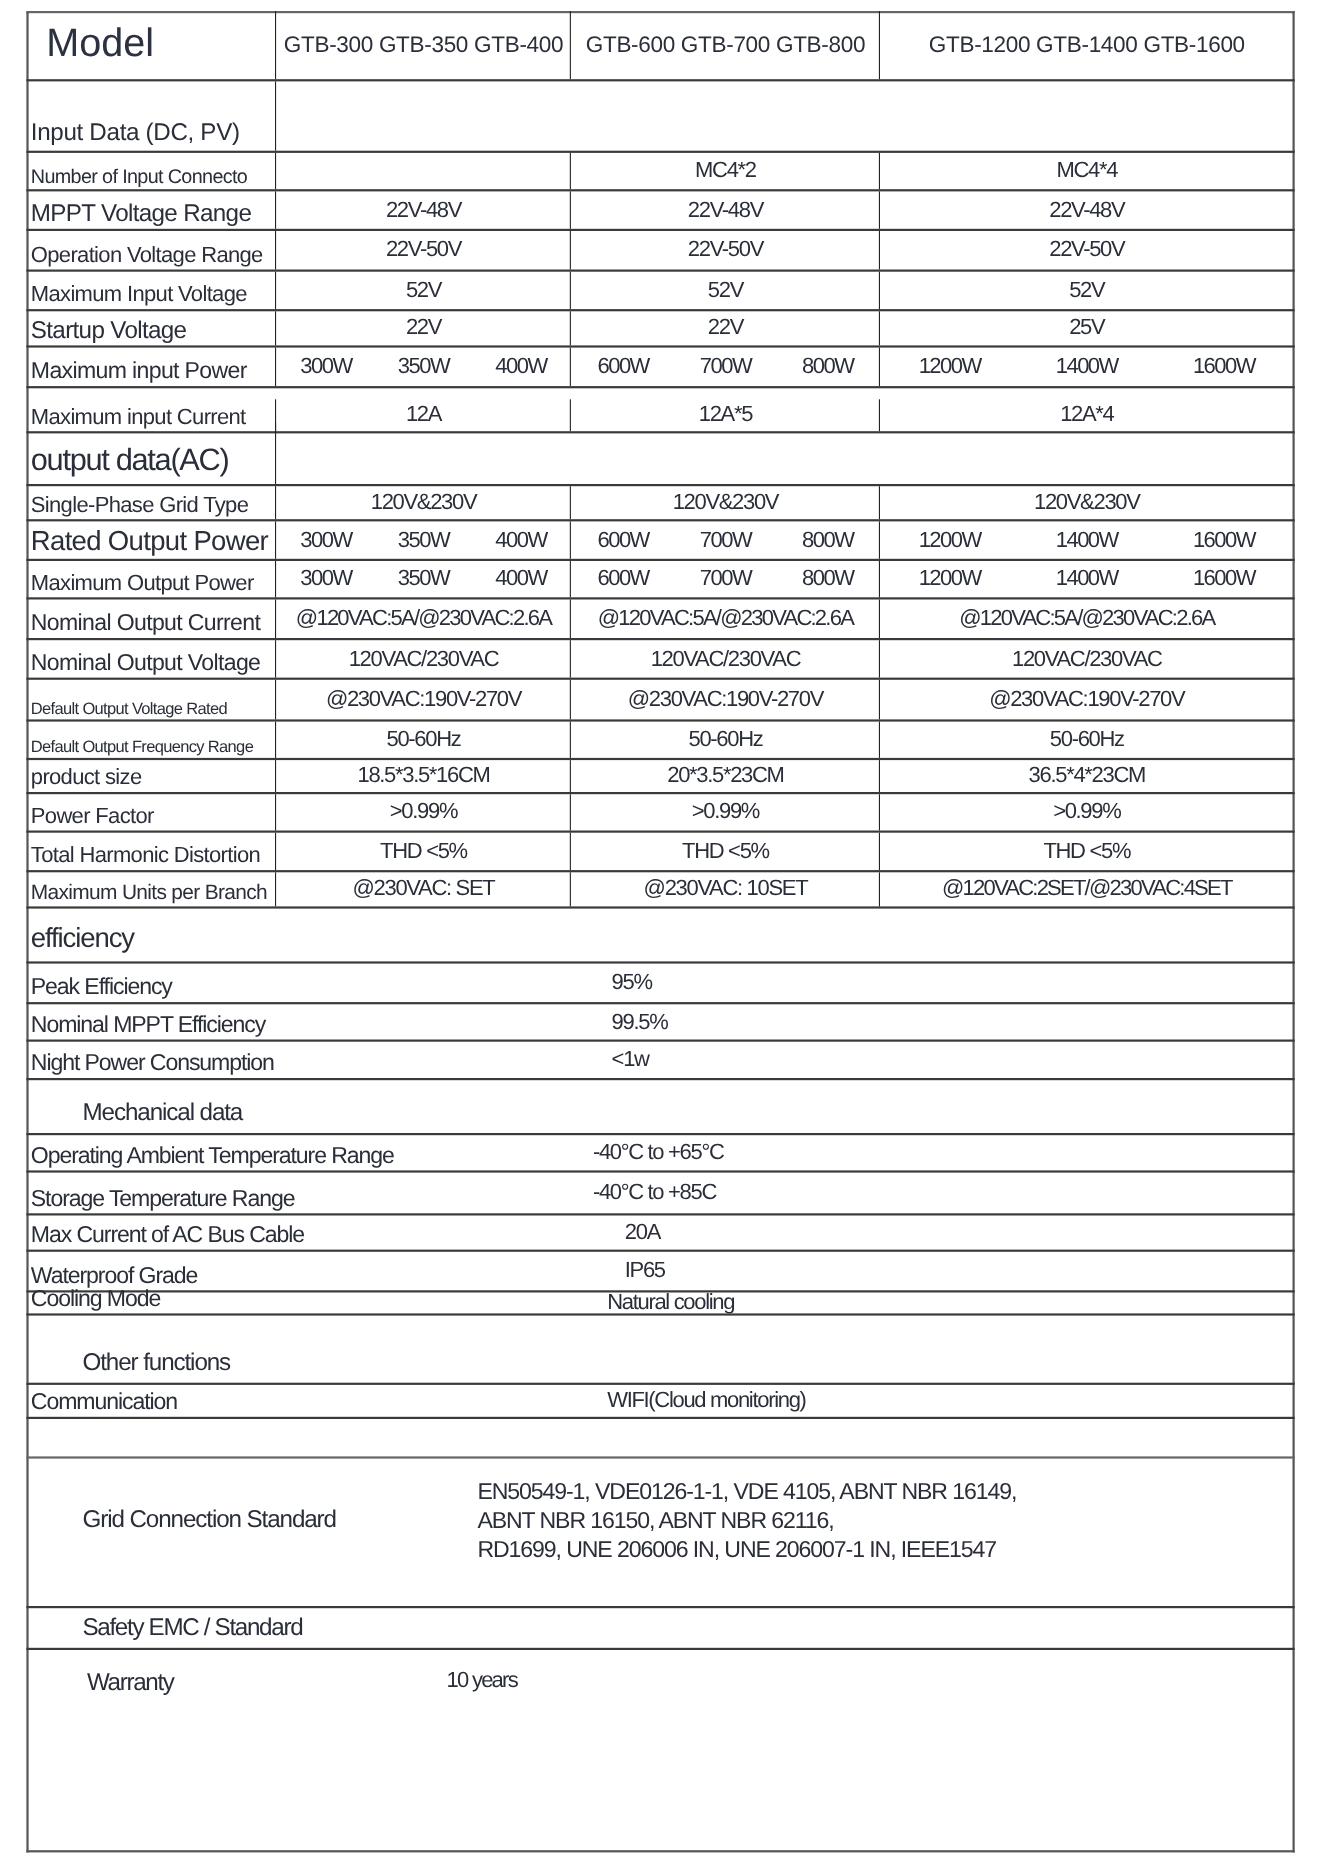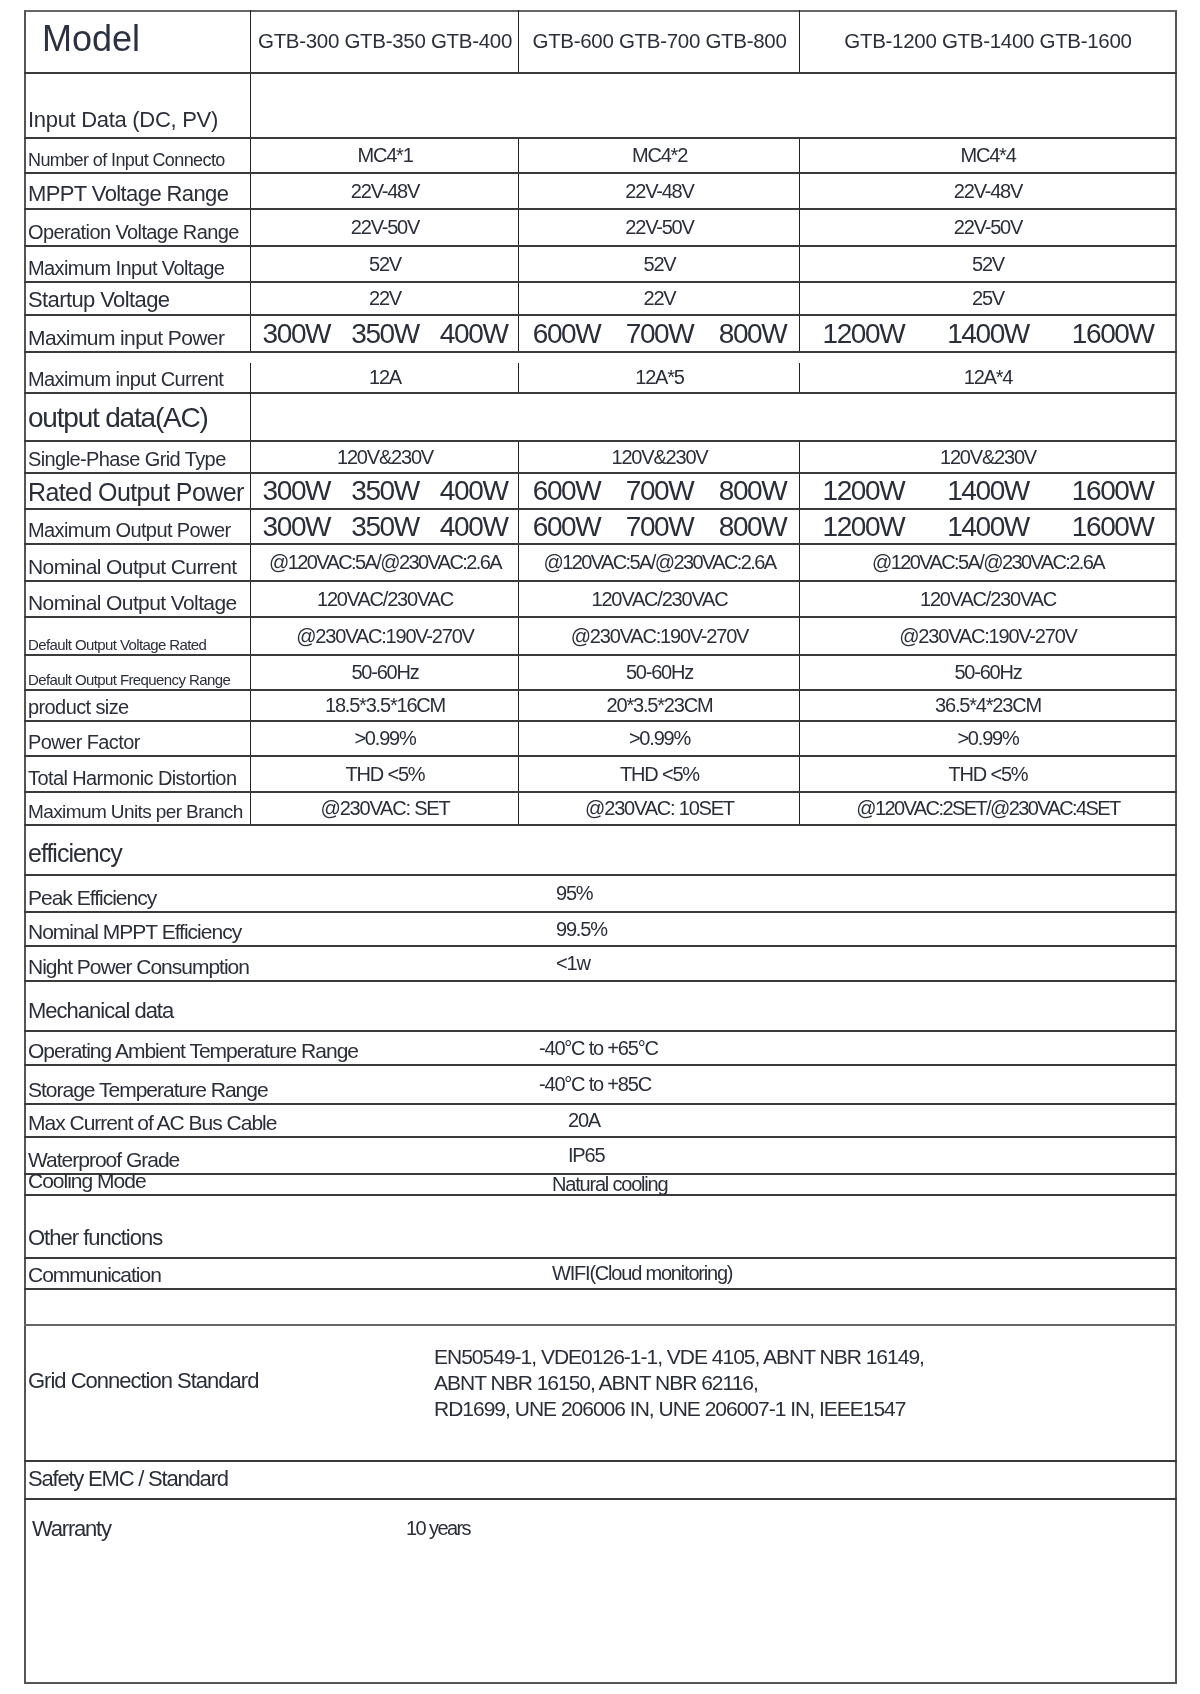--- a/index.html
+++ b/index.html
@@ -7,24 +7,24 @@
          font-family:"Liberation Sans", sans-serif; color:#2a2e38; }
   .sheet { position:absolute; left:24px; top:10px; width:1153px; height:1674px;
            border:2px solid #555; border-top:2px solid #666; box-sizing:border-box; }
   .row { position:absolute; left:24px; width:1153px; box-sizing:border-box;
          border-bottom:2px solid #3a3a3a; }
   .lbl { position:absolute; left:4px; bottom:1px; white-space:nowrap; letter-spacing:-0.6px; }
   .vline { position:absolute; top:0; bottom:0; width:0; border-left:1.5px solid #222; }
   .cell { position:absolute; top:0; bottom:0; display:flex; align-items:center;
           justify-content:center; white-space:nowrap; letter-spacing:-1.2px; font-size:20px; }
   .trio { position:absolute; top:0; bottom:0; display:flex; align-items:center;
-          justify-content:space-around; letter-spacing:-1.4px; font-size:28px; }
+          justify-content:space-around; letter-spacing:-1.4px; font-size:20px; }
   .val { position:absolute; top:0; bottom:0; display:flex; align-items:center;
          white-space:nowrap; letter-spacing:-1.2px; font-size:20px; }
-  .f22 { font-size:22px; }
+  .f22 { font-size:22px;margin-left:47px; }
   .model-title { font-size:36px; letter-spacing:0; left:18px; bottom:12px; color:#2b3140; }
   .model-hdr { font-size:20.5px; letter-spacing:-0.3px; color:#2b2f3a; }
   .section { font-size:22px; letter-spacing:-0.3px; }
   .std-text { position:absolute; left:410px; top:18px; font-size:21px; line-height:26px; letter-spacing:-1px; }
 </style>
 </head>
 <body>
 
 <div class="sheet"></div>
 
@@ -42,21 +42,20 @@
   <span class="lbl section" style="bottom:4px;">Input Data (DC, PV)</span>
   <div class="vline" style="left:226px;"></div>
 </div>
 
 <div id="input-rows">
     <div class="row" style="top: 139px; height: 35px;">
       <span class="lbl" style="font-size: 18px;">Number of Input Connecto</span>
       <div class="vline" style="left: 226px;"></div>
       <div class="vline" style="left: 494px;"></div>
       <div class="vline" style="left: 775px;"></div>
-      <div class="cell" style="left: 228px; width: 266px;">MC4*1</div>
       <div class="cell" style="left: 496px; width: 279px;">MC4*2</div>
       <div class="cell" style="left: 777px; width: 374px;">MC4*4</div>
     </div>
     <div class="row" style="top: 174px; height: 36px;">
       <span class="lbl" style="font-size: 22px;">MPPT Voltage Range</span>
       <div class="vline" style="left: 226px;"></div>
       <div class="vline" style="left: 494px;"></div>
       <div class="vline" style="left: 775px;"></div>
       <div class="cell" style="left: 228px; width: 266px;">22V-48V</div>
       <div class="cell" style="left: 496px; width: 279px;">22V-48V</div>

